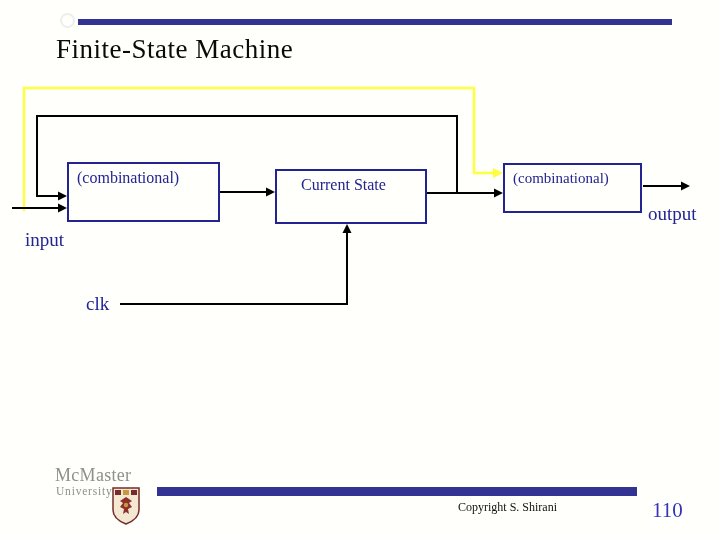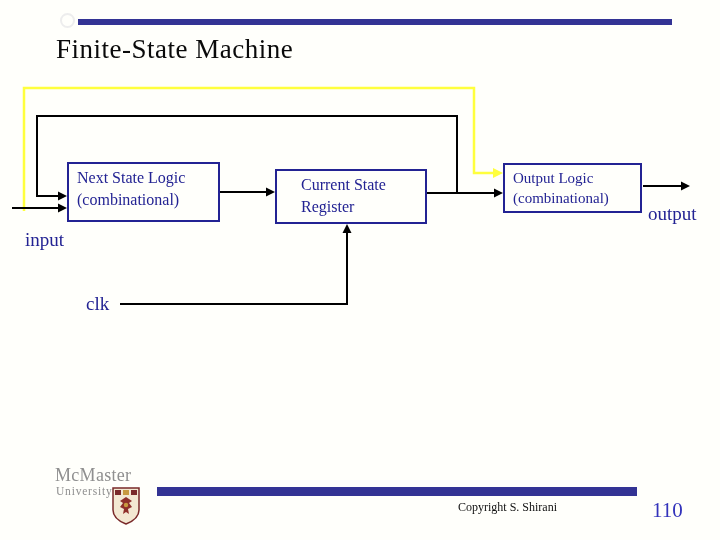--- a/index.html
+++ b/index.html
@@ -66,31 +66,28 @@
   <polygon points="503,193 494,188.5 494,197.5" fill="#000000"></polygon>
 
   <line x1="643" y1="186" x2="683" y2="186" stroke="#000000" stroke-width="2"></line>
   <polygon points="690,186 681,181.5 681,190.5" fill="#000000"></polygon>
 
   <polyline points="120,304 347,304 347,231" fill="none" stroke="#000000" stroke-width="2"></polyline>
   <polygon points="347,224 342.5,233 351.5,233" fill="#000000"></polygon>
 </svg>
 
 <div class="abs dbox box-nsl">
-  <div>Next State Logic</div>
   <div>(combinational)</div>
 </div>
 
 <div class="abs dbox box-csr">
   <div>Current State</div>
-  <div>Register</div>
 </div>
 
 <div class="abs dbox box-ol">
-  <div>Output Logic</div>
   <div>(combinational)</div>
 </div>
 
 <div class="abs wire-label lbl-input">input</div>
 <div class="abs wire-label lbl-clk">clk</div>
 <div class="abs wire-label lbl-output">output</div>
 
 <div class="abs logo-line1">McMaster</div>
 <div class="abs logo-line2">University</div>
 

